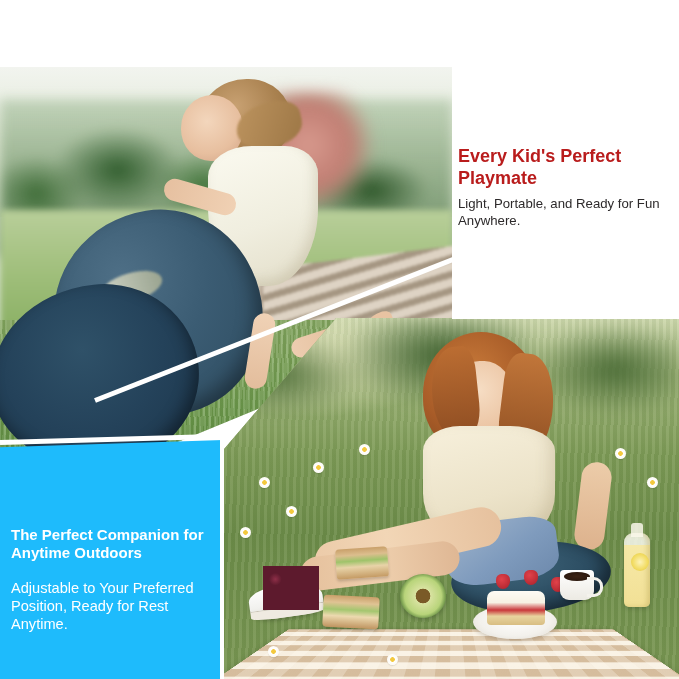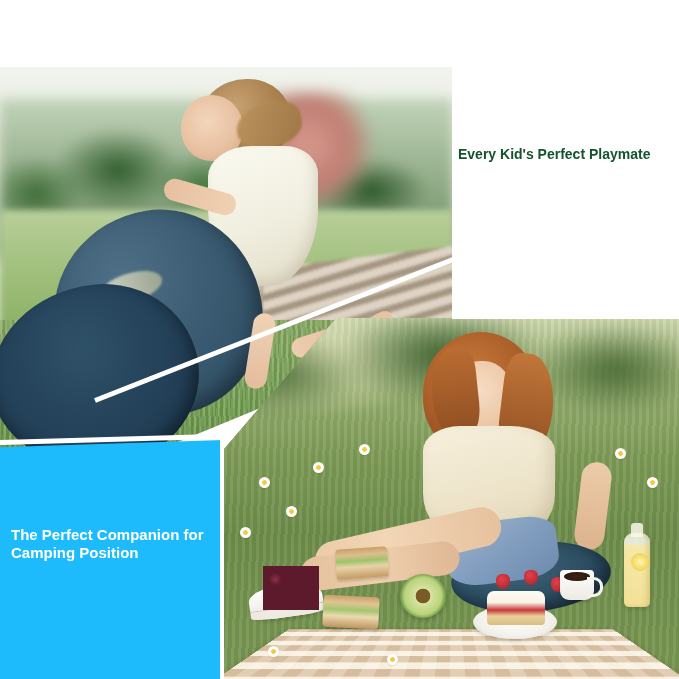--- a/index.html
+++ b/index.html
@@ -186,22 +186,22 @@
     width: 226px; height: 251px;
     background: #ffffff;
     padding: 0;
   }
   .panel-kid-inner {
     position: absolute;
     left: 5px; top: 79px;
     width: 222px;
   }
   .panel-kid-title {
-    color: #14532d;
-    font-size: 14px;
+    color: #b91c1c;
+    font-size: 18px;
     font-weight: bold;
     line-height: 1.2;
     margin-bottom: 7px;
   }
   .panel-kid-body {
     color: #2d2a2b;
     font-size: 13.2px;
     line-height: 1.28;
   }
 
@@ -481,20 +481,21 @@
       <div class="girl-arm"></div>
       <div class="girl-leg-a"></div>
       <div class="girl-leg-b"></div>
       <div class="girl-foot"></div>
     </div>
   </div>
 
   <div class="panel-kid-text">
     <div class="panel-kid-inner">
       <div class="panel-kid-title">Every Kid's Perfect Playmate</div>
+      <div class="panel-kid-body">Light, Portable, and Ready for Fun Anywhere.</div>
     </div>
   </div>
 
   <div class="photo-picnic">
     <div class="pic-bg"></div>
     <div class="pic-trees"></div>
 
     <div class="daisy" style="left:8%;  top:44%;"></div>
     <div class="daisy" style="left:14%; top:52%;"></div>
     <div class="daisy" style="left:4%;  top:58%;"></div>
@@ -529,21 +530,22 @@
     <div class="mug"></div>
     <div class="bottle"></div>
     <div class="lemon"></div>
 
     <div class="daisy" style="left:36%; bottom:4%;"></div>
     <div class="daisy" style="left:10%; bottom:6%;"></div>
   </div>
 
   <div class="panel-camping">
     <div class="camping-inner">
-      <div class="camping-title">The Perfect Companion for Camping Position</div>
+      <div class="camping-title">The Perfect Companion for Anytime Outdoors</div>
+      <div class="camping-body">Adjustable to Your Preferred Position, Ready for Rest Anytime.</div>
     </div>
   </div>
 
   <div class="seam seam-vert-right"></div>
   <div class="seam seam-horiz-right"></div>
   <div class="seam seam-diag-top"></div>
   <div class="seam seam-horiz-blue"></div>
   <div class="seam seam-vert-blue"></div>
 
 </div>

